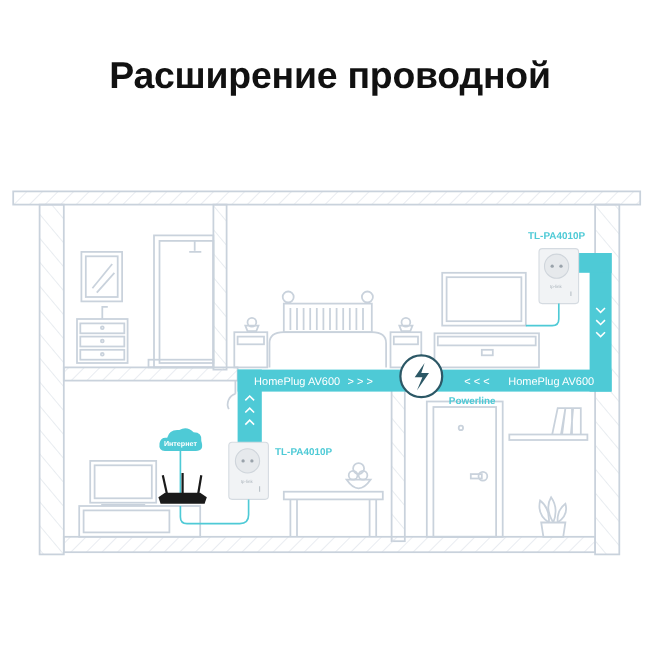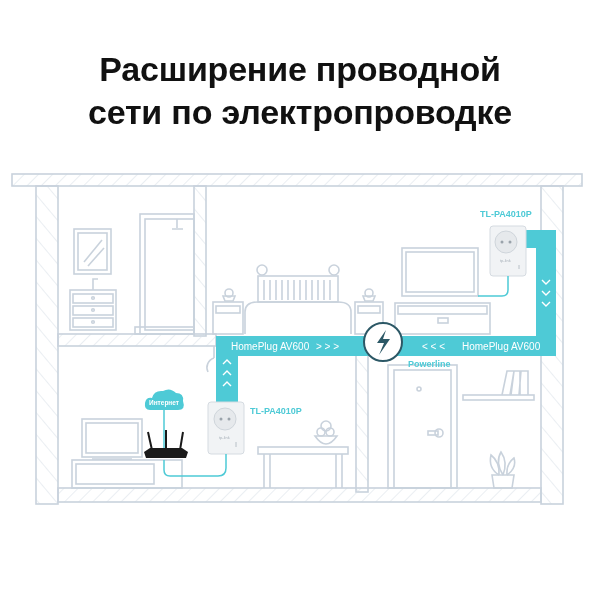--- a/index.html
+++ b/index.html
@@ -11,21 +11,20 @@
   }
   .title div { white-space:nowrap; }
   svg.scene { position:absolute; left:0; top:0; }
   .lbl { font-family:"Liberation Sans", sans-serif; }
 </style>
 </head>
 <body>
 
 <div class="title">
   <div>Расширение проводной</div>
-  <div>сети по электропроводке</div>
 </div>
 
 <svg class="scene" width="600" height="600" viewBox="0 0 600 600">
   <defs>
     <pattern id="hatch" patternUnits="userSpaceOnUse" width="10" height="10" patternTransform="rotate(45)">
       <line x1="0" y1="0" x2="0" y2="10" stroke="#d6dde5" stroke-width="1"></line>
     </pattern>
     <pattern id="hatch2" patternUnits="userSpaceOnUse" width="14" height="14" patternTransform="rotate(-40)">
       <line x1="0" y1="0" x2="0" y2="14" stroke="#d6dde5" stroke-width="1"></line>
     </pattern>

